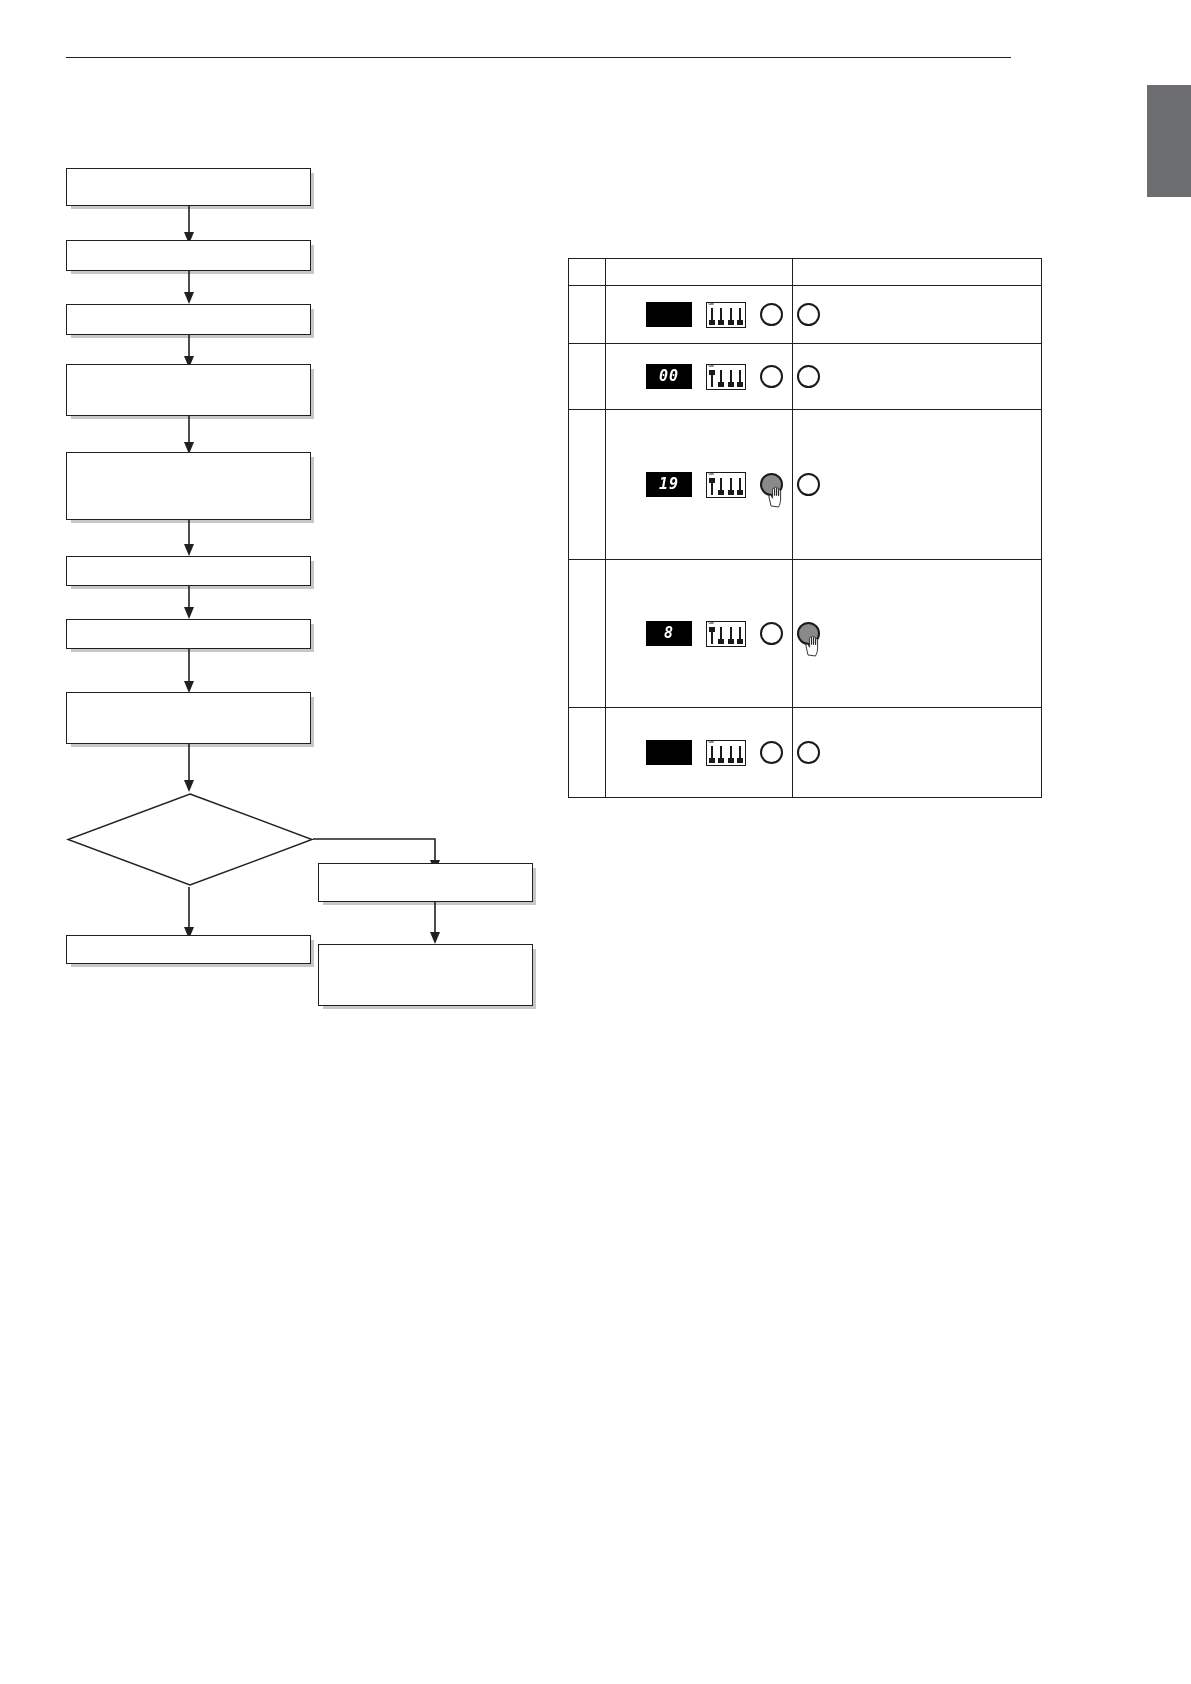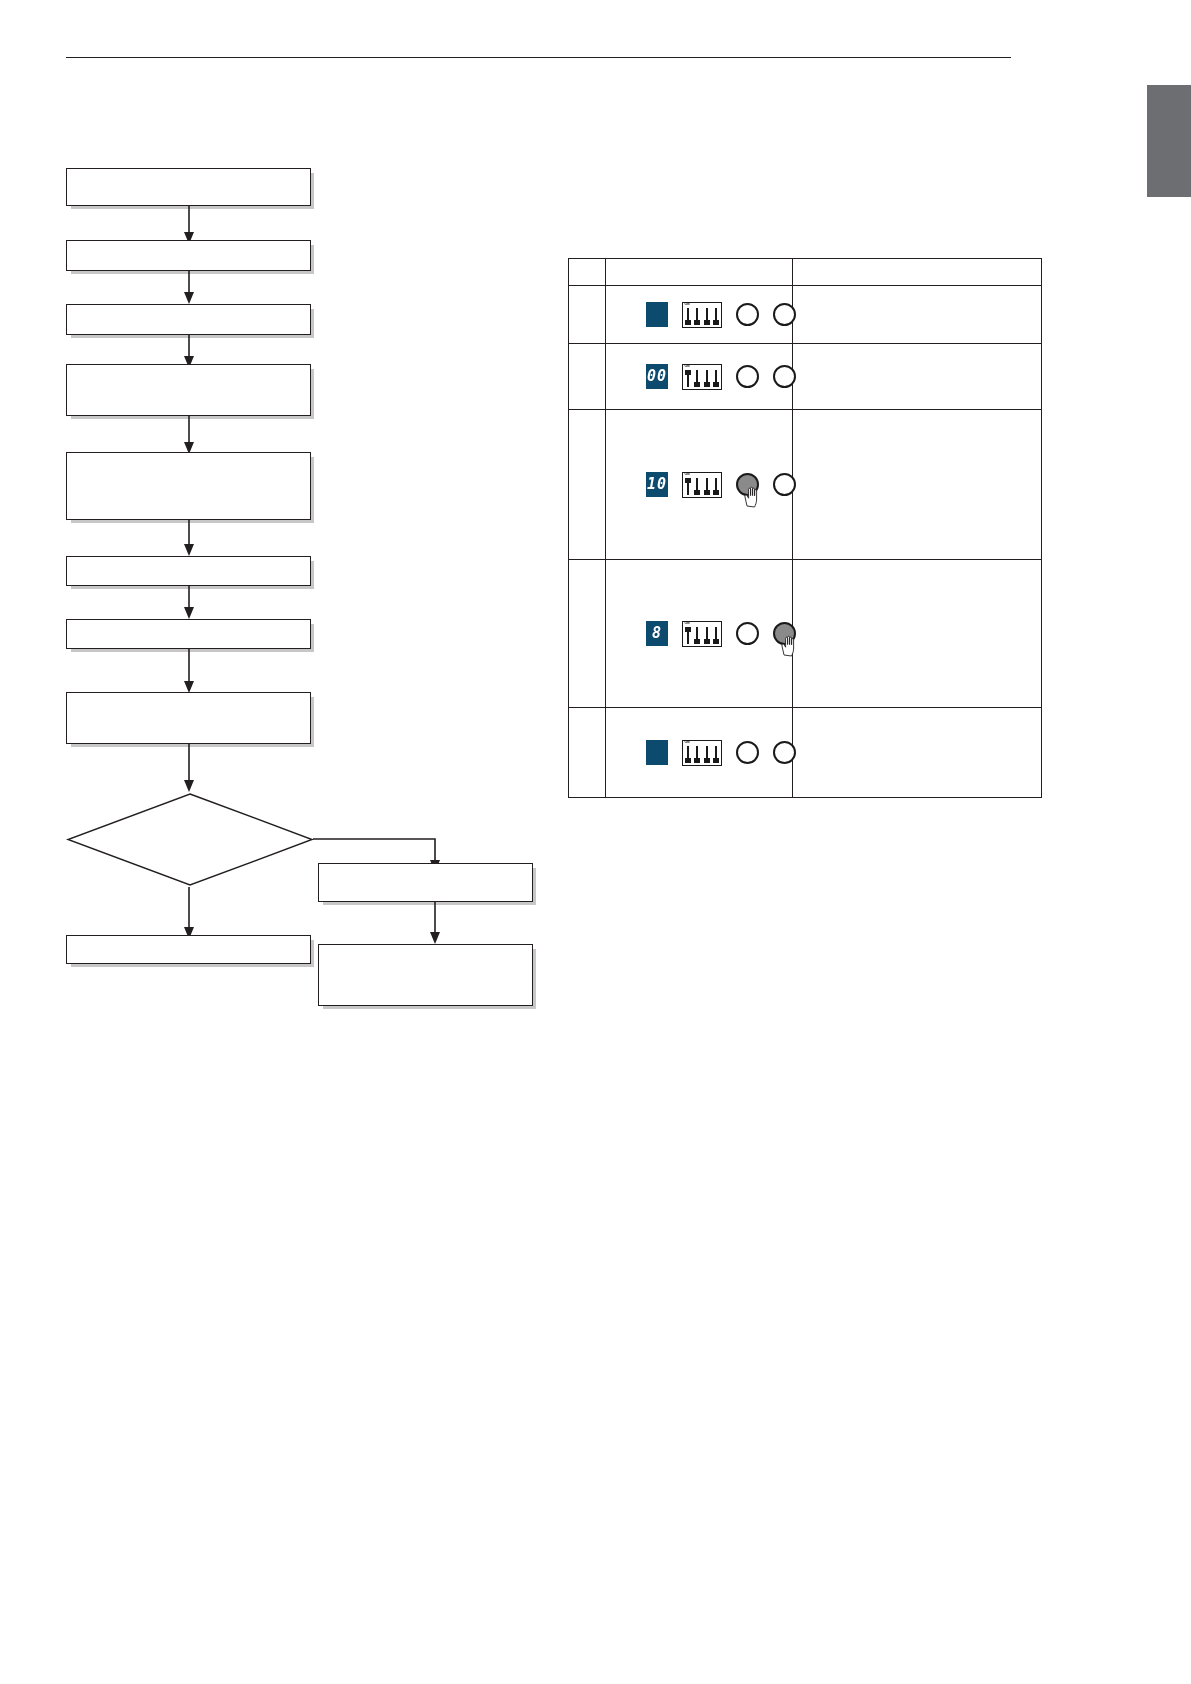--- a/index.html
+++ b/index.html
@@ -129,23 +129,23 @@
   .panel {
     display: flex;
     align-items: center;
     gap: 14px;
     padding: 6px 0 6px 40px;
     box-sizing: border-box;
   }
 
   
   .seg-display {
-    width: 22px;
+    width: 46px;
     height: 25px;
-    background: #0c4a6e;
+    background: #000000;
     display: flex;
     align-items: center;
     justify-content: center;
     flex: 0 0 auto;
   }
   .seg-display .seg-text {
     font-family: "DejaVu Sans Mono", monospace;
     font-size: 15px;
     font-weight: bold;
     font-style: italic;
@@ -429,21 +429,21 @@
           </div>
         </td>
         <td class="col-desc cell-desc"></td>
       </tr>
 
       <tr style="height:150px;">
         <td class="col-no cell-no"></td>
         <td class="col-disp">
           <div class="panel">
             <div class="seg-display">
-              <span class="seg-text">10</span>
+              <span class="seg-text">19</span>
             </div>
             <div class="dip">
               <span class="dip-on">ON</span>
               <div class="switches">
                 <span class="sw up"></span>
                 <span class="sw down"></span>
                 <span class="sw down"></span>
                 <span class="sw down"></span>
               </div>
             </div>

